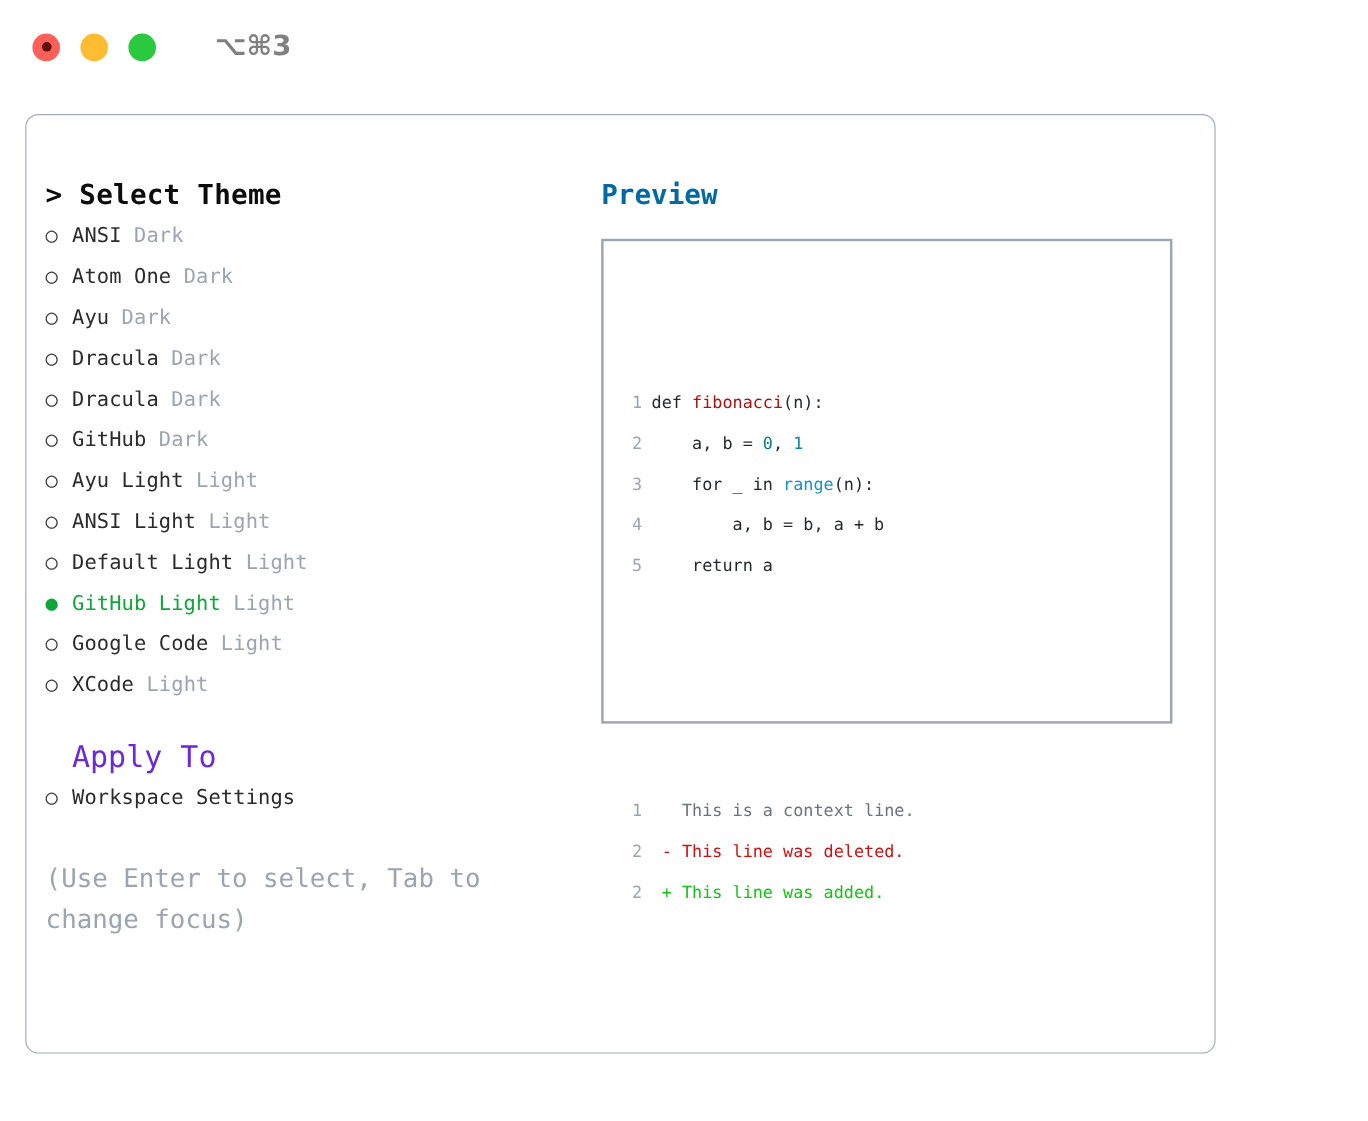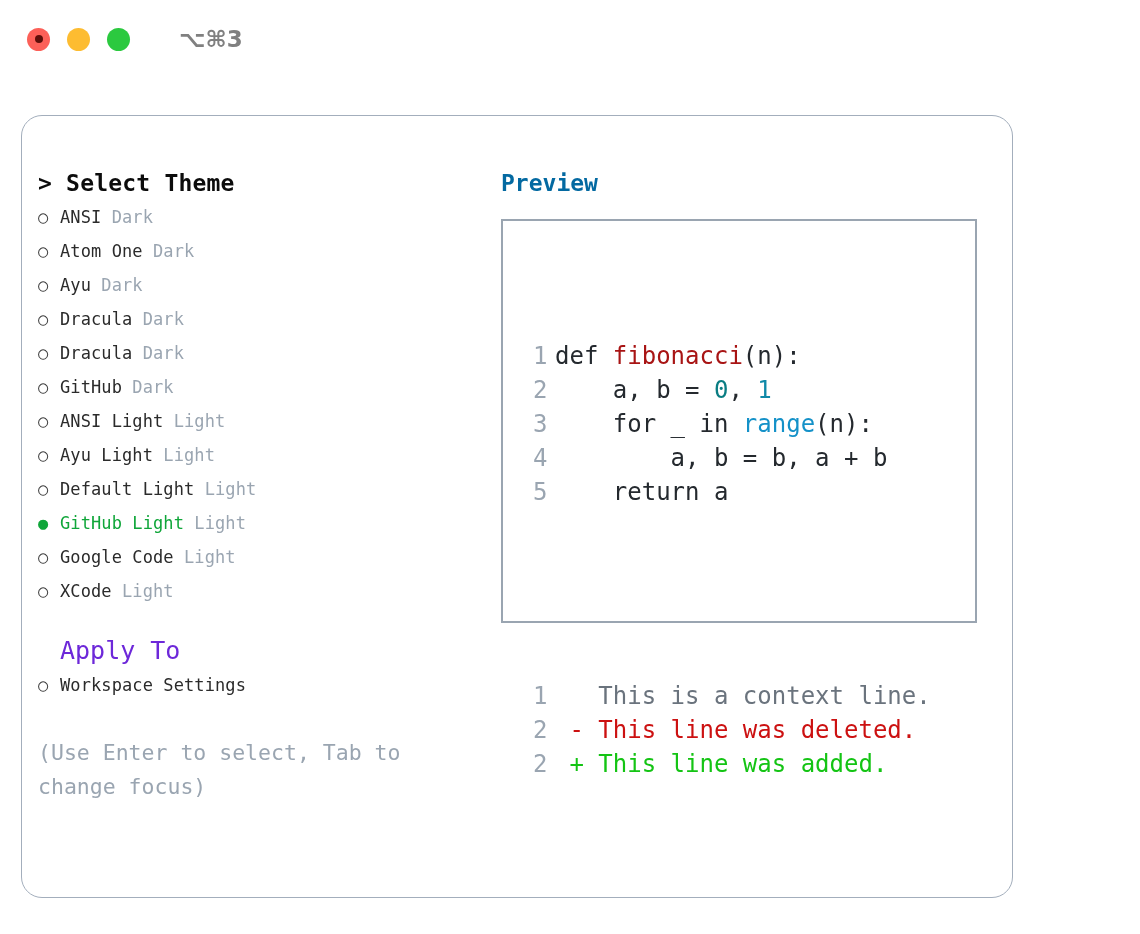--- a/index.html
+++ b/index.html
@@ -71,24 +71,23 @@
   }
 
   
   .panel {
     position: absolute;
     left: 21px;
     top: 95px;
     width: 992px;
     height: 783px;
     border: 1.5px solid #a3aebc;
-    border-radius: 21px;
+    border-radius: 11px;
     background: #ffffff;
     box-sizing: border-box;
-    margin-top: 20px;
   }
 
   .columns {
     position: absolute;
     left: 0; top: 0;
     width: 100%;
     height: 100%;
   }
 
   
@@ -170,23 +169,23 @@
     width: 476px;
     height: 404px;
     border: 2px solid #9aa5b1;
     background: #ffffff;
     box-sizing: border-box;
     position: relative;
   }
 
   .code {
     position: absolute;
-    left: 30px;
+    left: 18px;
     top: 50px;
-    font-size: 24px;
+    font-size: 14px;
     line-height: 34px;
     white-space: pre;
   }
   .code-line { white-space: pre; height: 34px; }
   .ln {
     color: #9aa5b1;
     display: inline-block;
     width: 14px;
     text-align: right;
     margin-right: 8px;
@@ -222,22 +221,22 @@
 
         <div class="section-title">&gt; Select Theme</div>
 
         <div id="theme-list">
             <div class="opt-row"><span class="bullet">○</span><span class="opt-label">ANSI</span><span class="opt-tag"> Dark</span></div>
             <div class="opt-row"><span class="bullet">○</span><span class="opt-label">Atom One</span><span class="opt-tag"> Dark</span></div>
             <div class="opt-row"><span class="bullet">○</span><span class="opt-label">Ayu</span><span class="opt-tag"> Dark</span></div>
             <div class="opt-row"><span class="bullet">○</span><span class="opt-label">Dracula</span><span class="opt-tag"> Dark</span></div>
             <div class="opt-row"><span class="bullet">○</span><span class="opt-label">Dracula</span><span class="opt-tag"> Dark</span></div>
             <div class="opt-row"><span class="bullet">○</span><span class="opt-label">GitHub</span><span class="opt-tag"> Dark</span></div>
+            <div class="opt-row"><span class="bullet">○</span><span class="opt-label">Ayu Light</span><span class="opt-tag"> Light</span></div>
             <div class="opt-row"><span class="bullet">○</span><span class="opt-label">ANSI Light</span><span class="opt-tag"> Light</span></div>
-            <div class="opt-row"><span class="bullet">○</span><span class="opt-label">Ayu Light</span><span class="opt-tag"> Light</span></div>
             <div class="opt-row"><span class="bullet">○</span><span class="opt-label">Default Light</span><span class="opt-tag"> Light</span></div>
             <div class="opt-row"><span class="bullet on">●</span><span class="opt-label sel">GitHub Light</span><span class="opt-tag"> Light</span></div>
             <div class="opt-row"><span class="bullet">○</span><span class="opt-label">Google Code</span><span class="opt-tag"> Light</span></div>
             <div class="opt-row"><span class="bullet">○</span><span class="opt-label">XCode</span><span class="opt-tag"> Light</span></div>
           </div>
 
         <div class="spacer-sm"></div>
 
         <div class="apply-title">Apply To</div>
 

